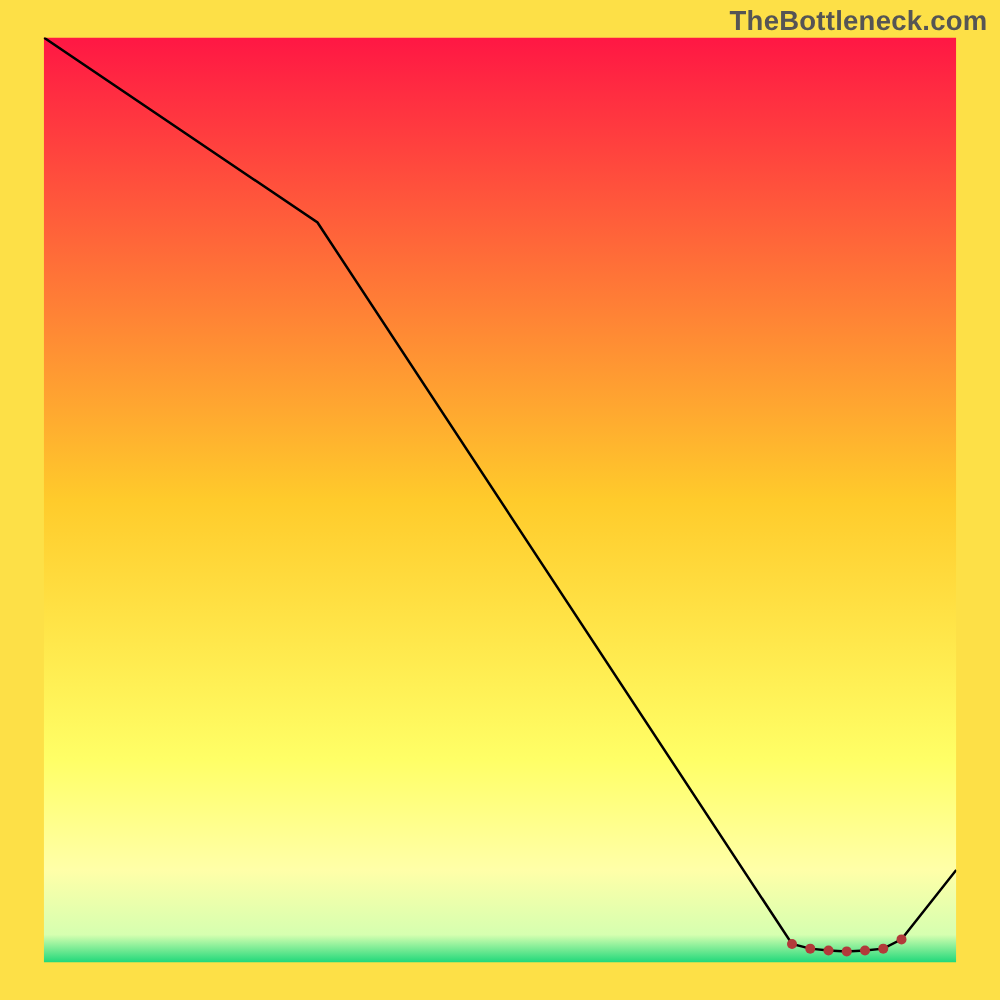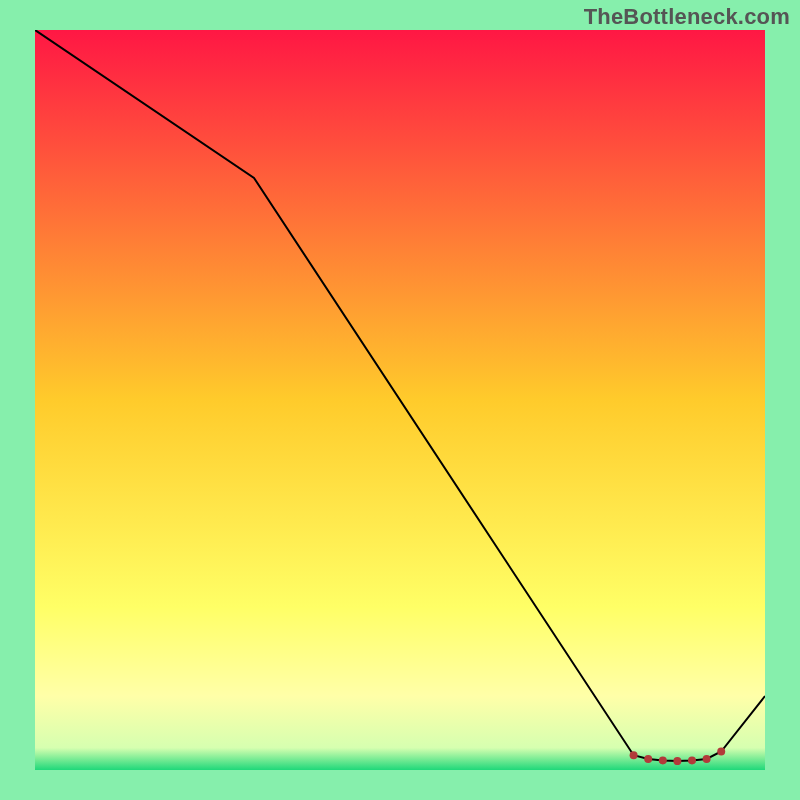--- a/index.html
+++ b/index.html
@@ -8,21 +8,21 @@
     width: 800px;
     height: 800px;
     background: #000;
     font-family: Arial, Helvetica, sans-serif;
     overflow: hidden;
   }
   .frame {
     position: relative;
     width: 800px;
     height: 800px;
-    background: #86efac;
+    background: #fde047;
   }
   .watermark {
     position: absolute;
     top: 4px;
     right: 10px;
     color: #555;
     font-size: 22px;
     font-weight: 600;
     letter-spacing: 0.2px;
     user-select: none;

